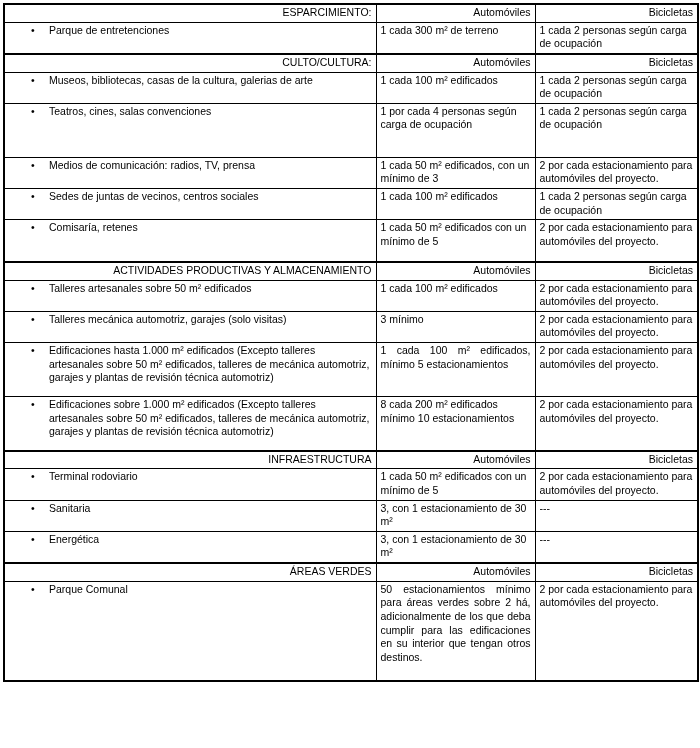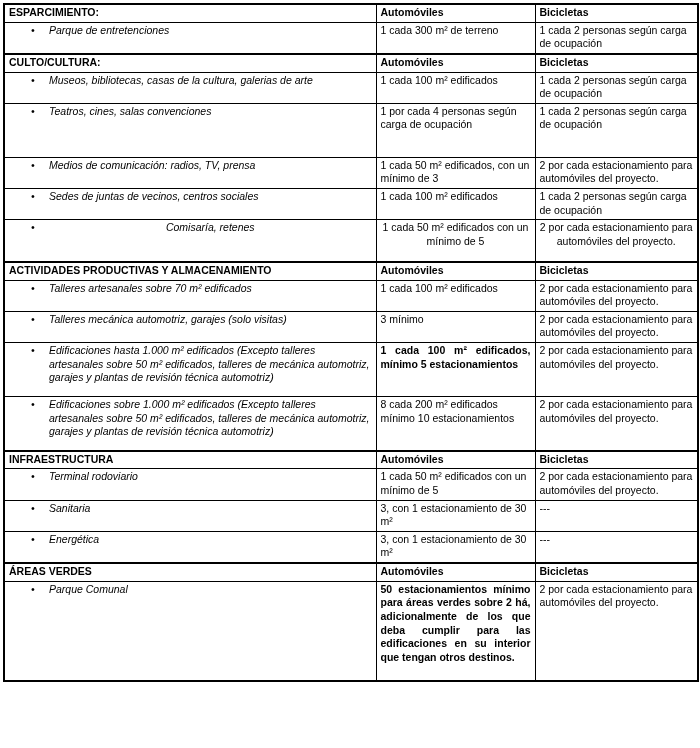--- a/index.html
+++ b/index.html
@@ -23,34 +23,35 @@
   col.c3 { width: 163px; }
   td {
     border: 1px solid #000;
     padding: 1px 4px 2px 4px;
     vertical-align: top;
     font-size: 10.5px;
     line-height: 1.3;
   }
   tr.section td {
     border-top: 2px solid #000;
-    font-weight: bold;
+    font-weight: normal;
+    text-align: right;
   }
   tr.section { height: 16px; }
   .r24 { height: 24px; }
   .r28 { height: 28px; }
   .r30 { height: 30px; margin-left: 44px; }
   .r34 { height: 34px; }
-  .r42 { height: 42px; text-align: center; }
+  .r42 { height: 42px; }
   .r54 { height: 54px; }
   .r100 { height: 100px; }
-  .item { position: relative; padding-left: 40px; font-style: italic; }
+  .item { position: relative; padding-left: 40px; }
   .item .bullet { position: absolute; left: 22px; top: 0; }
   .bullet::before { content: "•"; }
-  .just { text-align: justify; font-weight: bold; }
+  .just { text-align: justify; }
 </style>
 </head>
 <body>
 
 <table class="doc">
   <colgroup>
       <col class="c1">
       <col class="c2">
       <col class="c3">
     </colgroup>
@@ -112,21 +113,21 @@
     <td>2 por cada estacionamiento para automóviles del proyecto.</td>
   </tr>
 
   <tr class="section">
     <td>ACTIVIDADES PRODUCTIVAS Y ALMACENAMIENTO</td>
     <td>Automóviles</td>
     <td>Bicicletas</td>
   </tr>
   <tr class="r28">
     <td>
-          <div class="item"><span class="bullet"></span><span>Talleres artesanales sobre 70 m² edificados</span></div>
+          <div class="item"><span class="bullet"></span><span>Talleres artesanales sobre 50 m² edificados</span></div>
         </td>
     <td>1 cada 100 m² edificados</td>
     <td>2 por cada estacionamiento para automóviles del proyecto.</td>
   </tr>
   <tr class="r28">
     <td>
           <div class="item"><span class="bullet"></span><span>Talleres mecánica automotriz, garajes (solo visitas)</span></div>
         </td>
     <td>3 mínimo</td>
     <td>2 por cada estacionamiento para automóviles del proyecto.</td>

